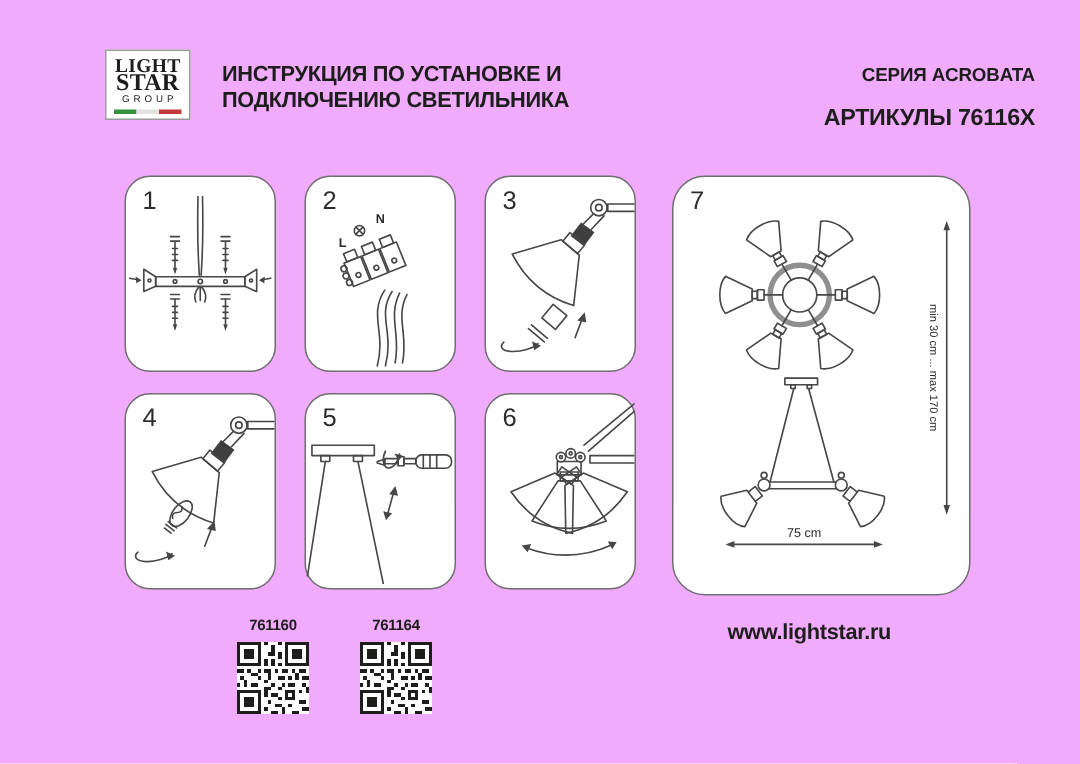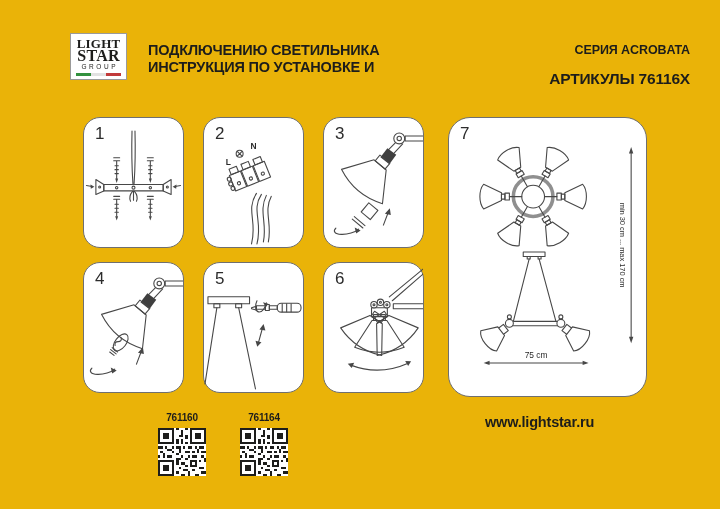--- a/index.html
+++ b/index.html
@@ -1,16 +1,16 @@
 <!DOCTYPE html>
 <html><head>
 <meta charset="utf-8">
 <style>
   html,body{margin:0;padding:0;background:#ffffff;}
-  .page{position:relative;width:720px;height:509px;background:#eab308;overflow:hidden;
+  .page{position:relative;width:720px;height:509px;background:#f0abfc;overflow:hidden;
         font-family:"Liberation Sans",sans-serif;color:#1d1d1b;}
 
   
   .logo{position:absolute;left:70px;top:33px;width:57px;height:47px;border:1px solid #9a9a9a;
         background:#fff;display:flex;flex-direction:column;align-items:center;padding-top:4px;box-sizing:border-box;}
   .logo-light{font-family:"Liberation Serif",serif;font-weight:700;font-size:13px;line-height:11px;letter-spacing:.2px;}
   .logo-star{font-family:"Liberation Serif",serif;font-weight:700;font-size:16px;line-height:13px;letter-spacing:.2px;}
   .logo-group{font-size:6.5px;letter-spacing:2.6px;line-height:8px;margin-top:1px;text-indent:2.6px;}
   .flag{display:flex;width:45px;height:3px;margin-top:2px;}
   .flag span{flex:1;}
@@ -150,22 +150,22 @@
     <div class="logo-star">STAR</div>
     <div class="logo-group">GROUP</div>
     <div class="flag">
         <span class="g"></span>
         <span class="w"></span>
         <span class="r"></span>
       </div>
   </div>
 
   <div class="title">
+    <div>ИНСТРУКЦИЯ ПО УСТАНОВКЕ И</div>
     <div>ПОДКЛЮЧЕНИЮ СВЕТИЛЬНИКА</div>
-    <div>ИНСТРУКЦИЯ ПО УСТАНОВКЕ И</div>
   </div>
 
   <div class="series">
     <div class="series-name">СЕРИЯ ACROBATA</div>
     <div class="series-articles">АРТИКУЛЫ 76116X</div>
   </div>
 
   <div class="panel p1">
     <span class="step-num">1</span>
     <svg class="art" viewBox="0 0 100 130">

